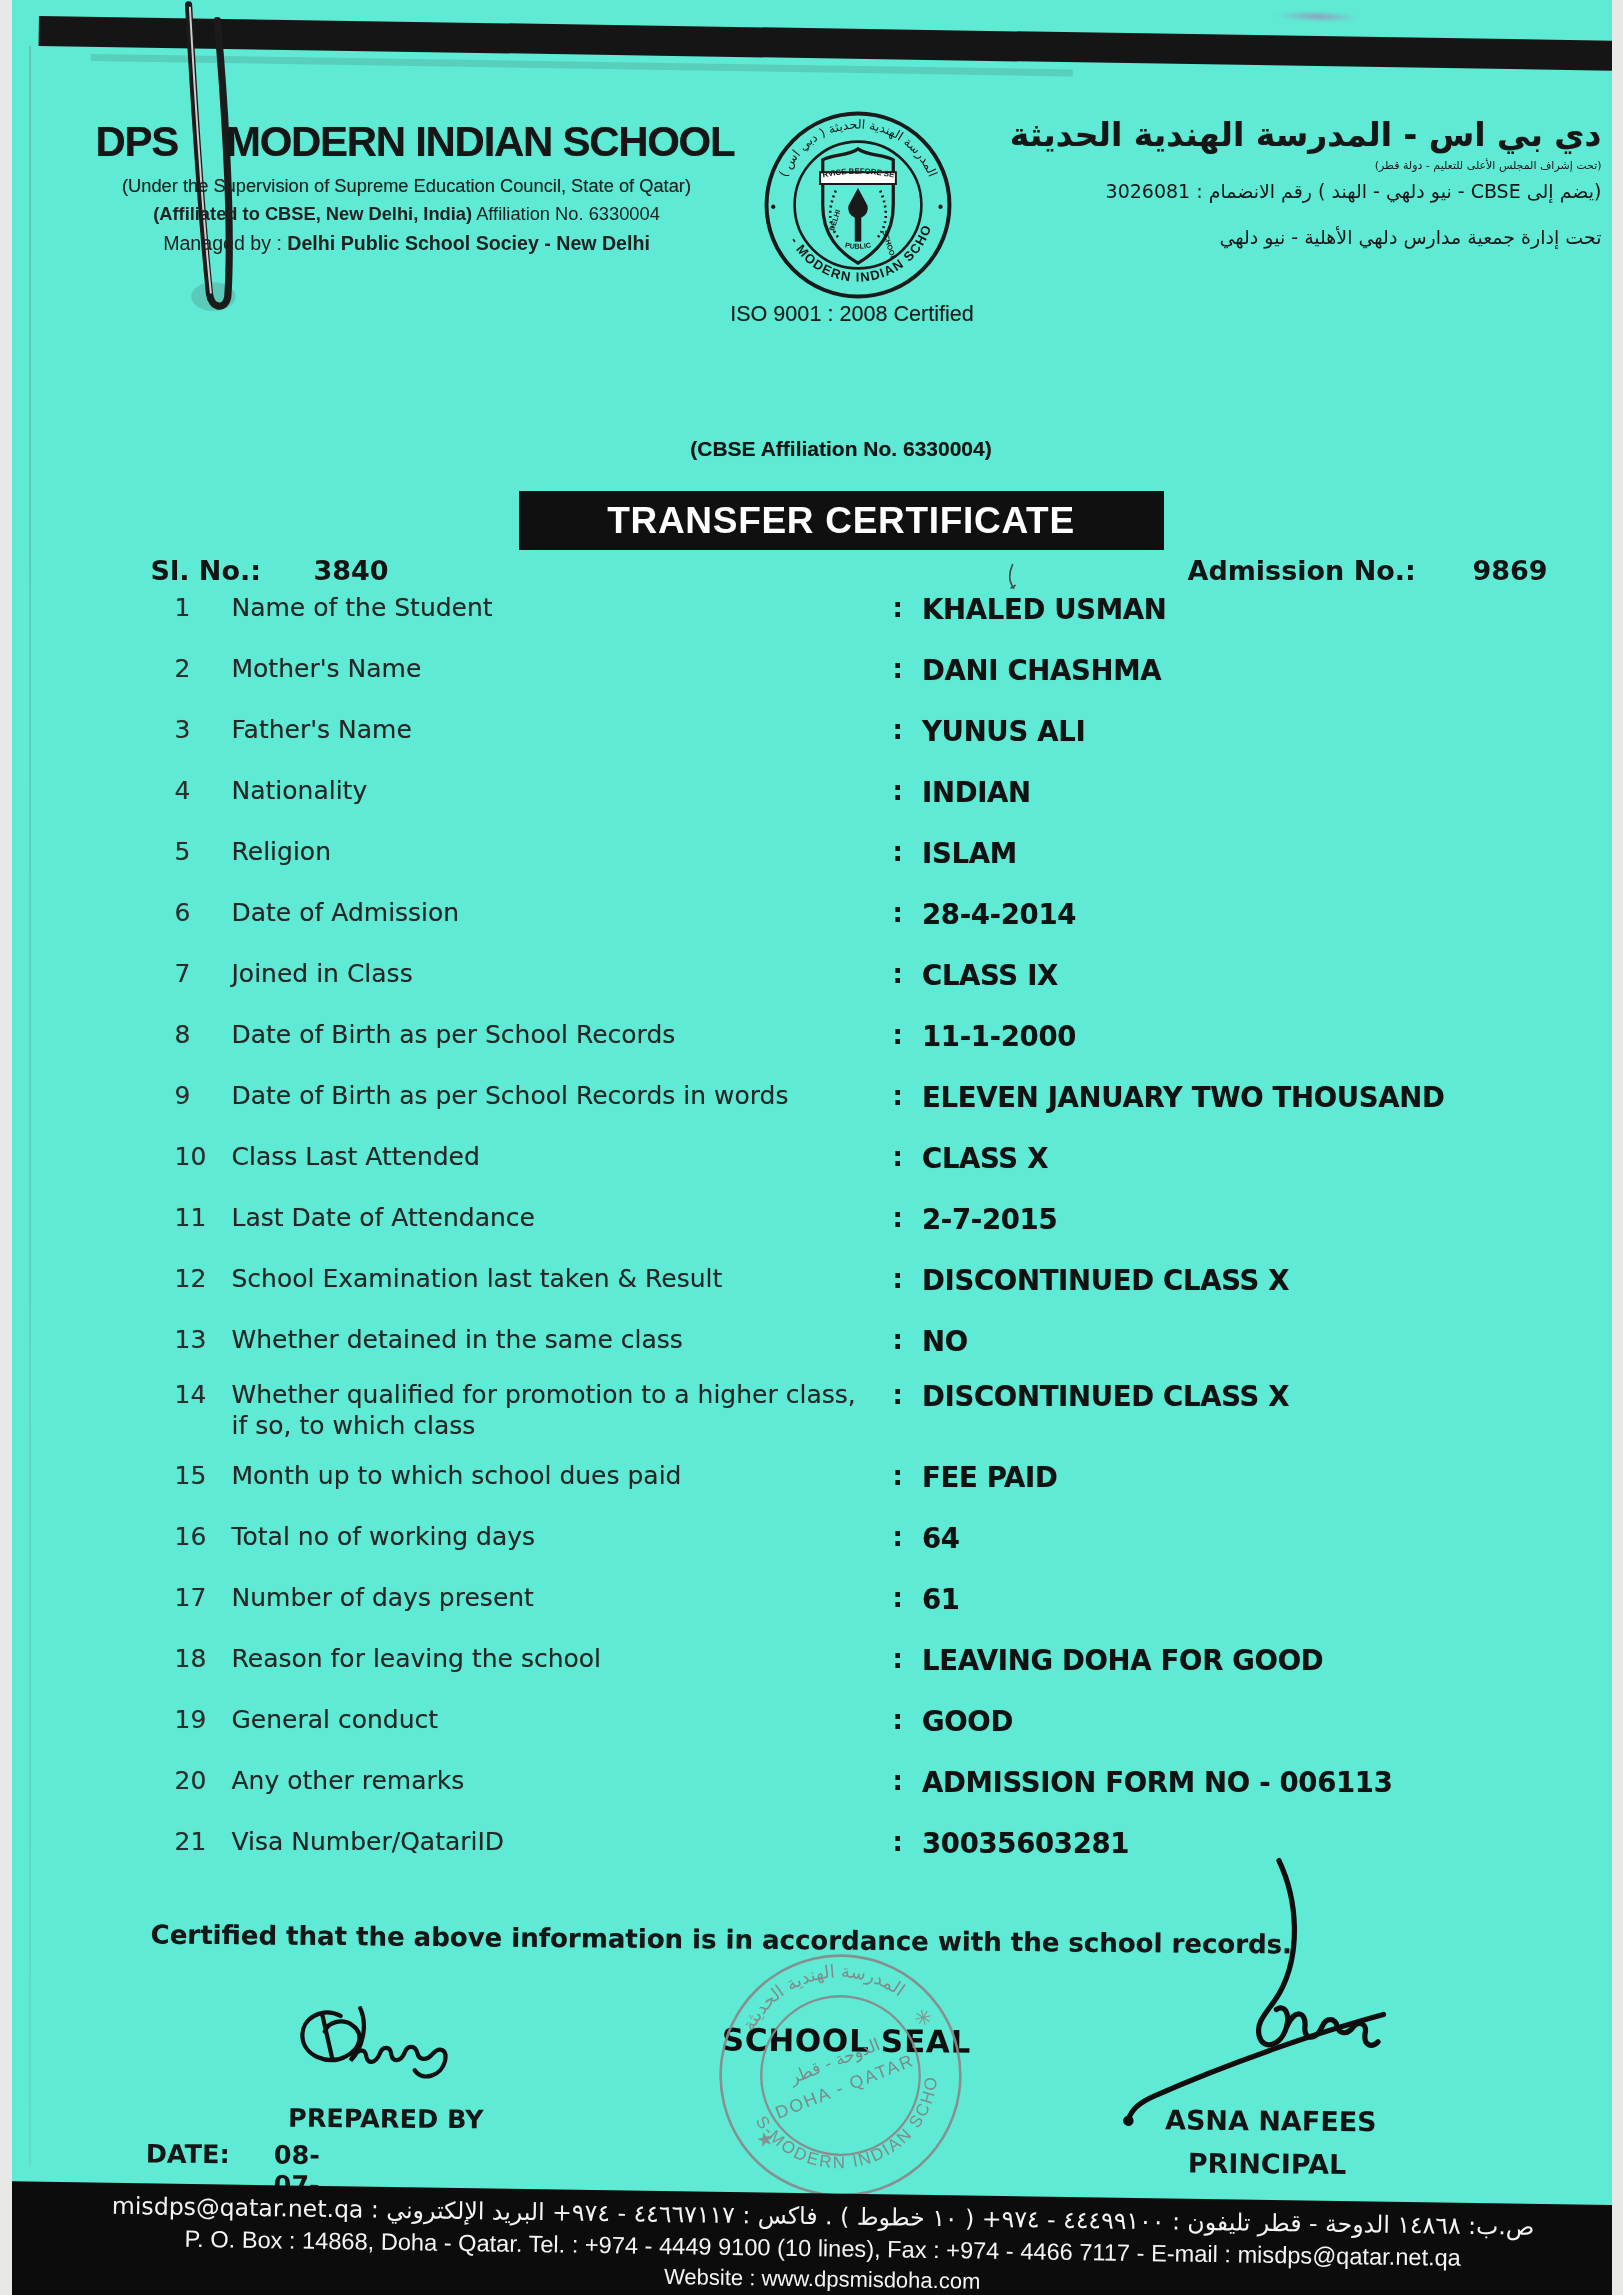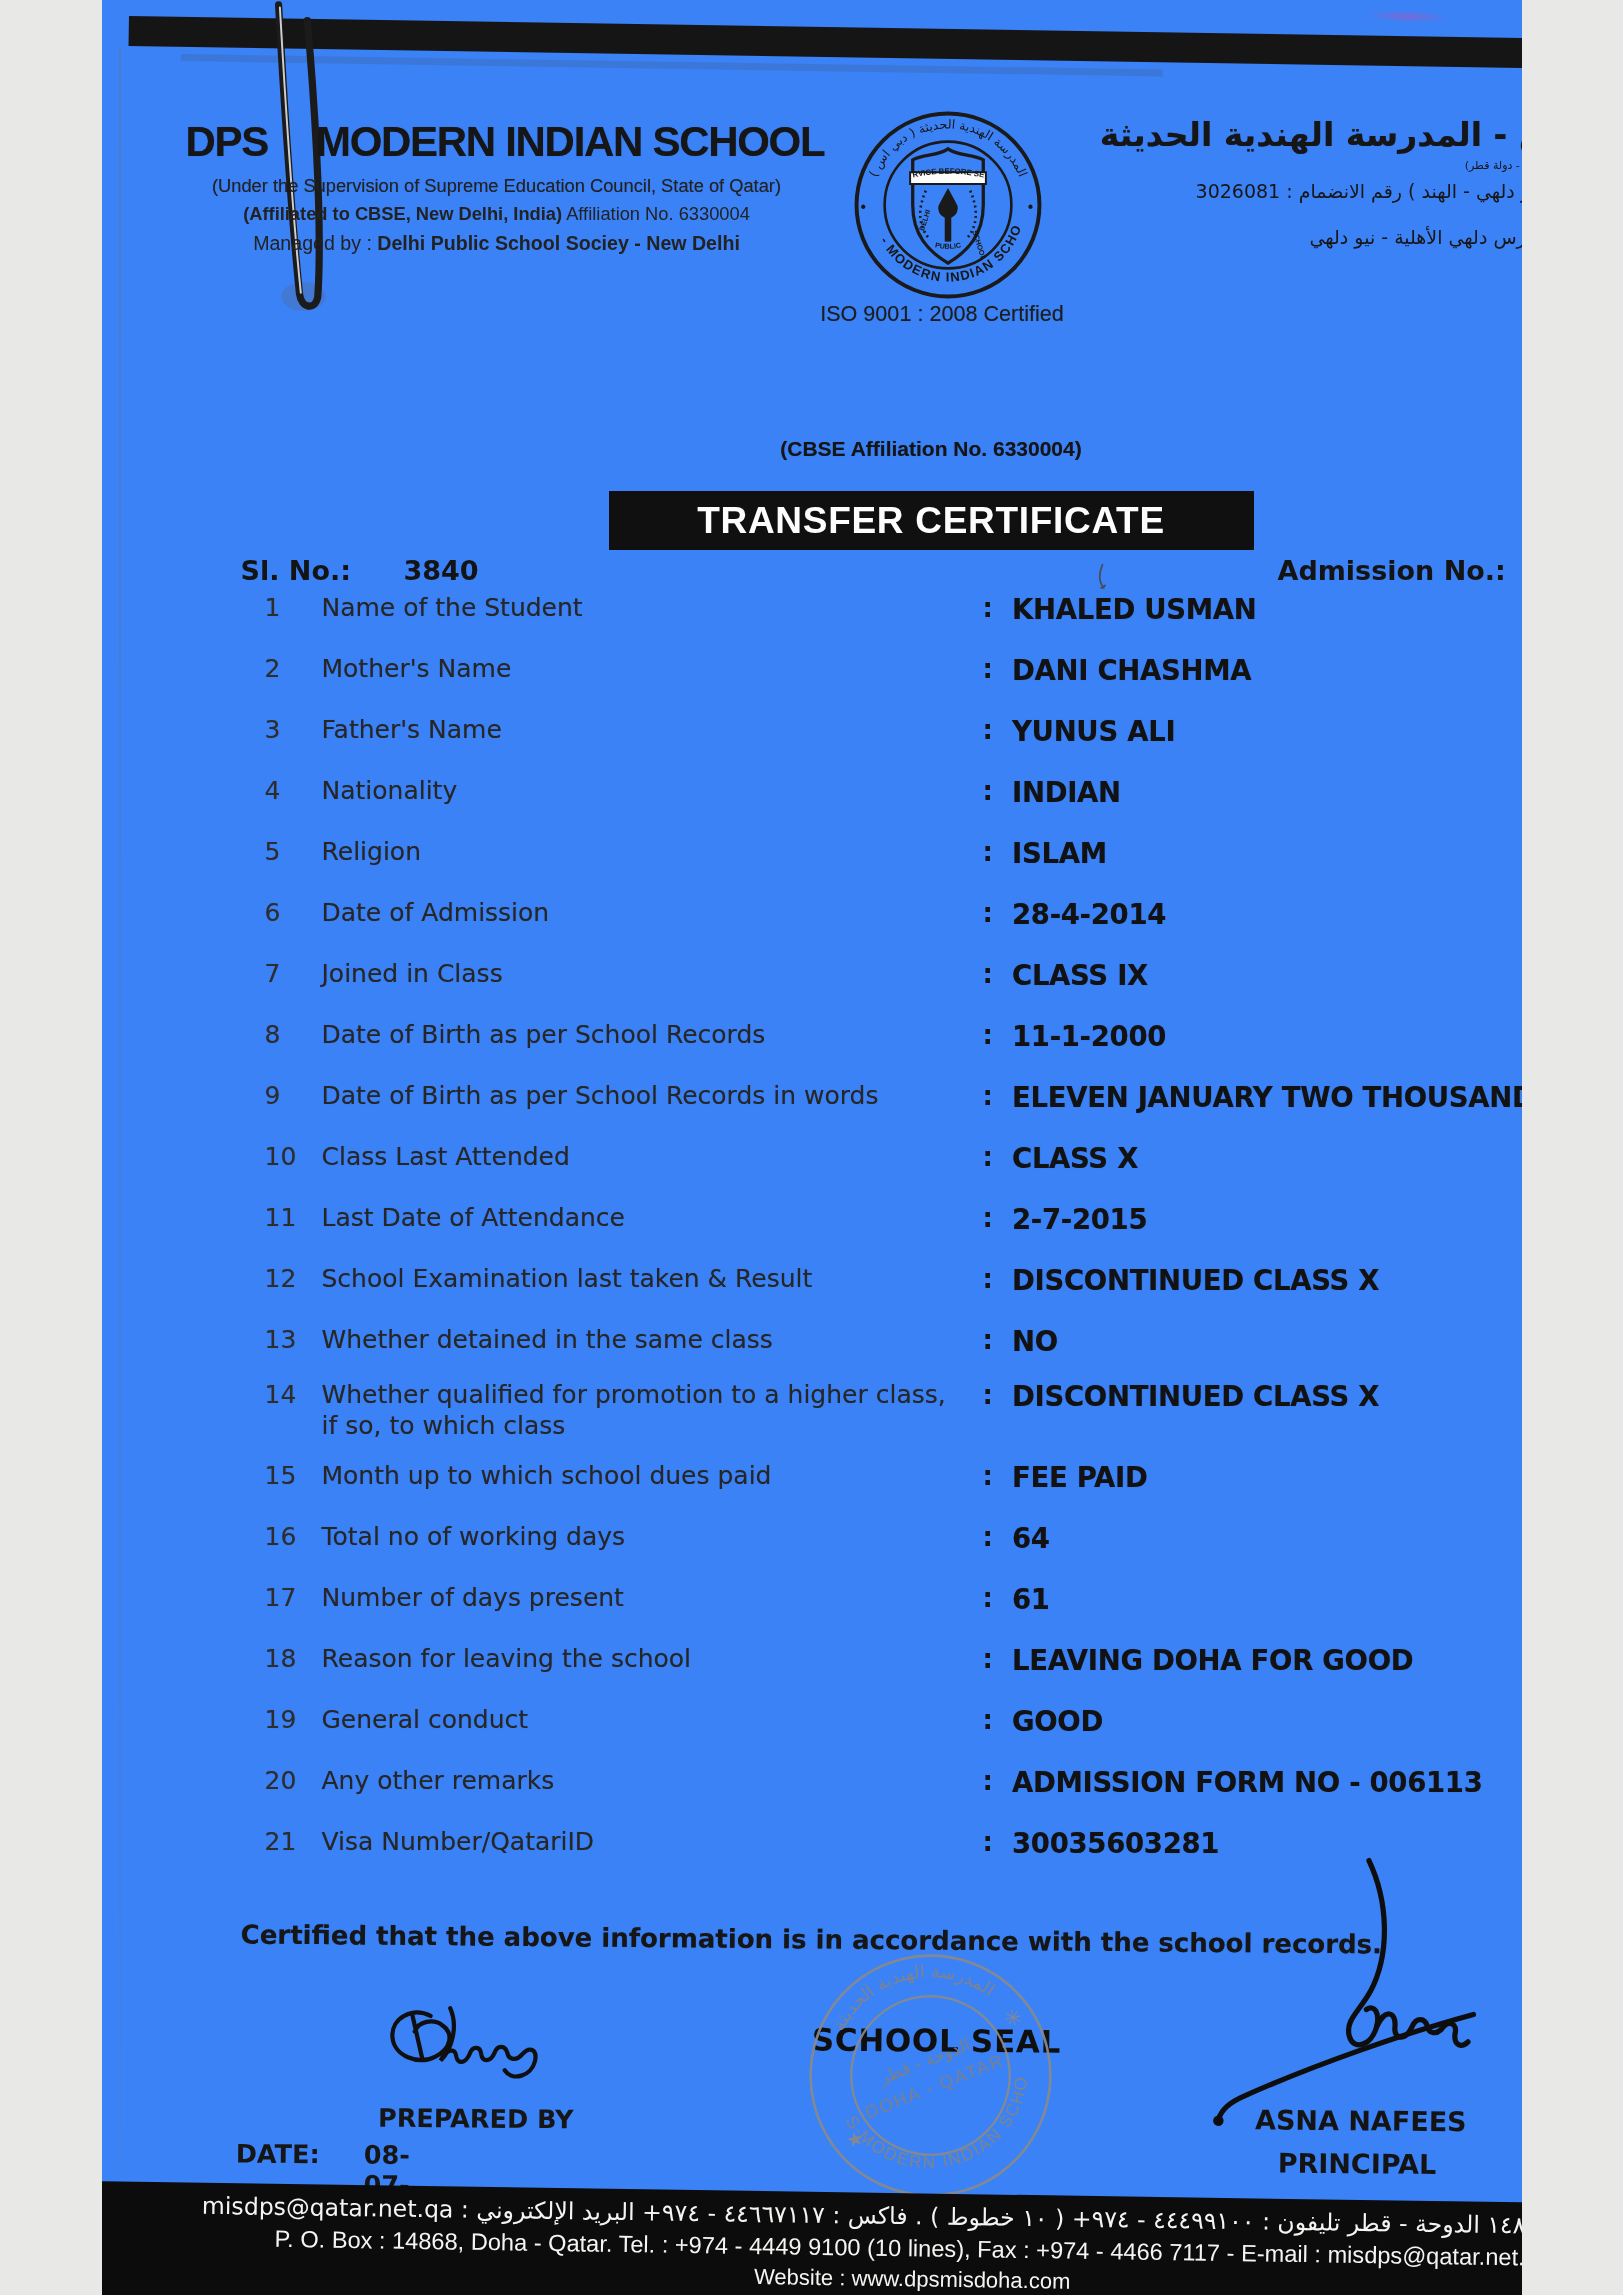--- a/index.html
+++ b/index.html
@@ -1,18 +1,18 @@
 <!DOCTYPE html>
 <html lang="en" style="font-size:10.5px"><head>
 <meta charset="utf-8">
 <style>
   html,body{margin:0;padding:0;background:#e8e8e6;}
   .page{
-    position:relative; width:1420px; height:2295px; margin:0 auto;
-    background:#3b82f6; overflow:hidden;
+    position:relative; width:1600px; height:2295px; margin:0 auto;
+    background:#5eead4; overflow:hidden;
     font-family:"Liberation Sans", sans-serif; color:#1c1c1c;
   }
   [data-name]{box-sizing:border-box;}
   .abs{position:absolute;}
 
   
   .top-bar{left:27.5px; top:15.7px; width:1715px; height:30px; background:#151515;
     transform:rotate(0.9deg); transform-origin:left top;}
   .top-bar-shadow{left:79px; top:54px; width:982px; height:6.5px; background:rgba(60,60,60,.16);
     transform:rotate(0.9deg); transform-origin:left top;}

